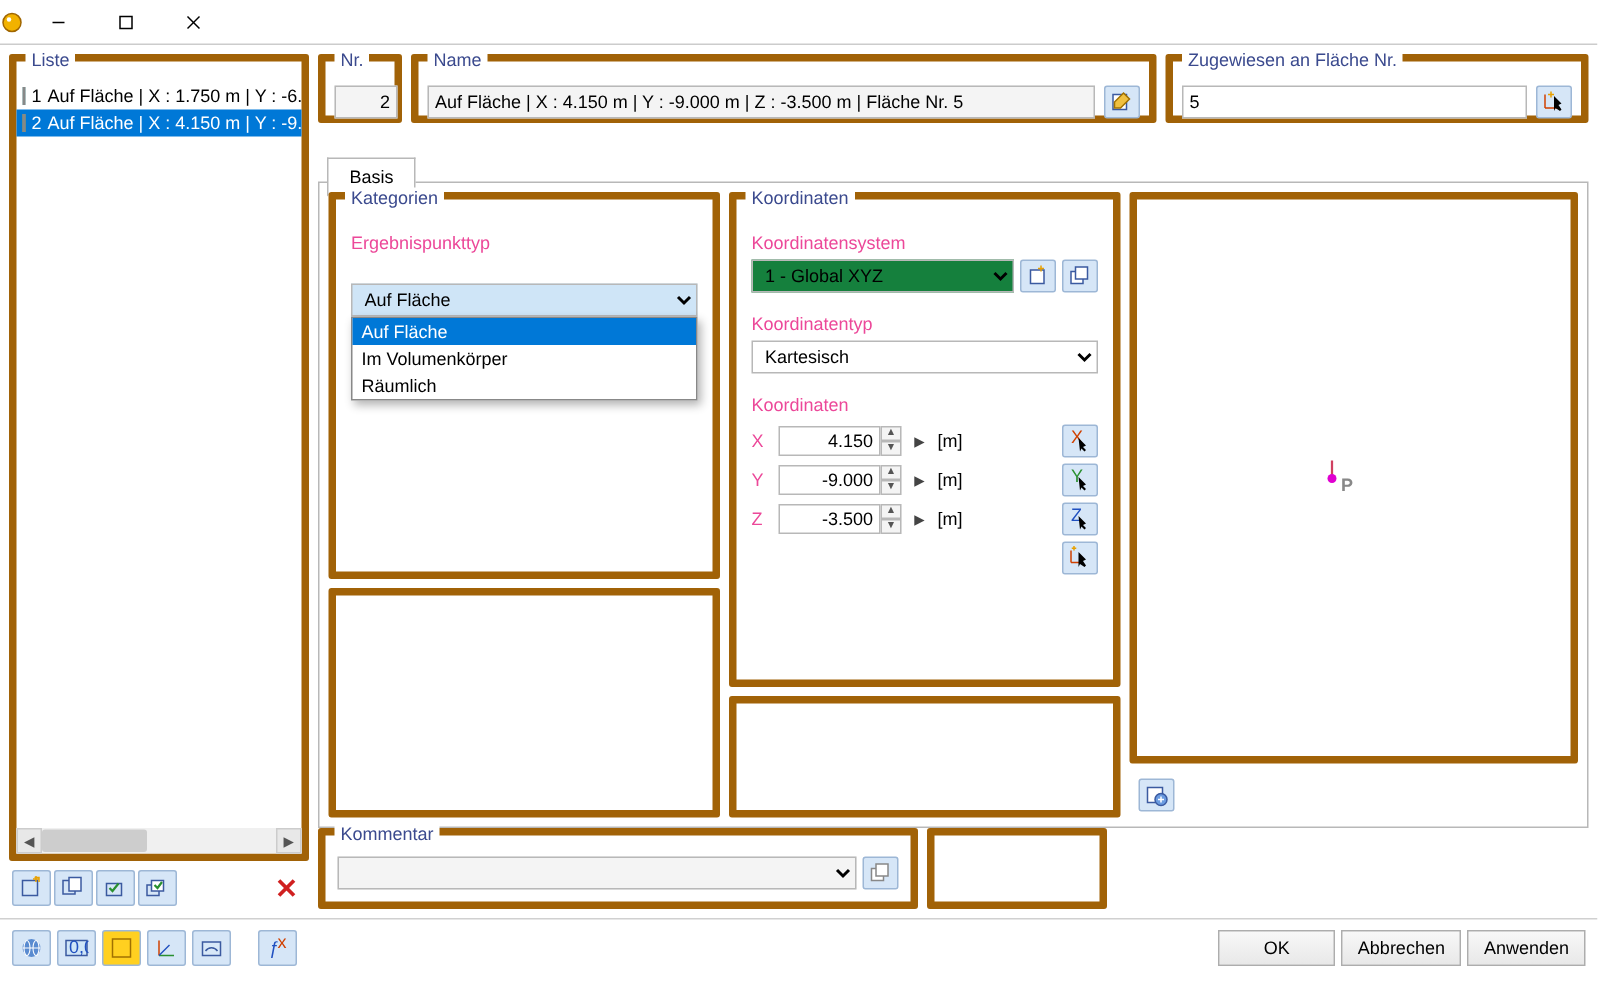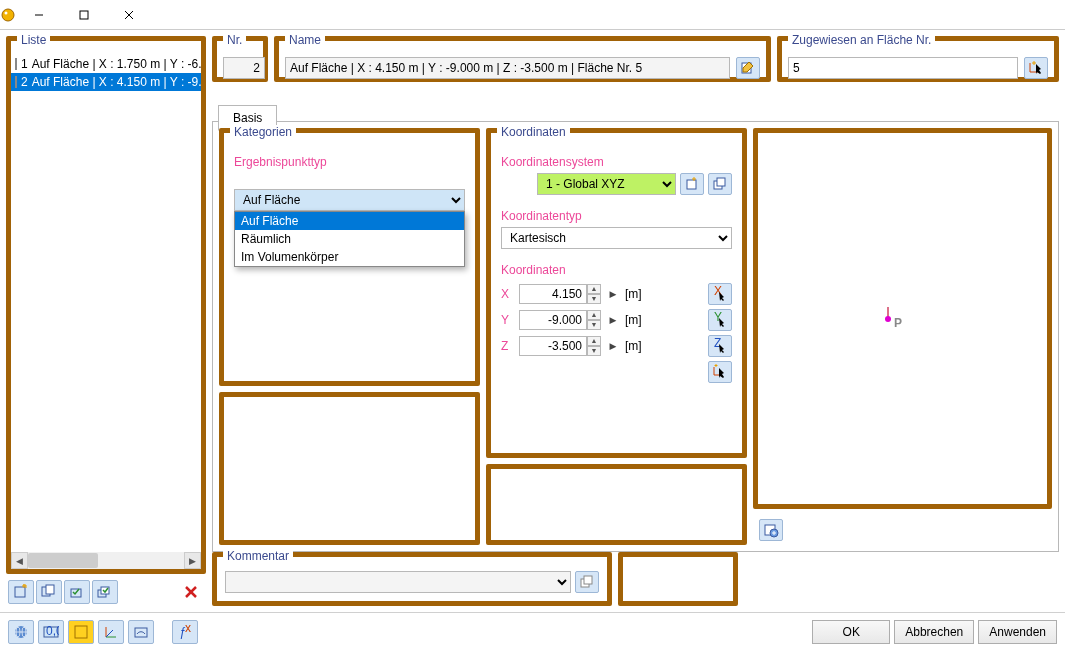--- a/index.html
+++ b/index.html
@@ -189,34 +189,34 @@
       <div class="colA">
         <div class="panel katpanel" style="padding:12px 10px 10px 10px;">
           <span class="panel-title">Kategorien</span>
           <div class="lbl" style="margin-top:10px">Ergebnispunkttyp</div>
           <div style="position:relative; margin-top:20px;">
             <select class="sel" style="width:100%; background:#cfe5f7;">
               <option>Auf Fläche</option>
             </select>
             <div class="dropdown" style="left:0; right:0; top:22px;">
               <div class="ddrow sel">Auf Fläche</div>
+              <div class="ddrow">Im Volumenkörper</div>
               <div class="ddrow">Räumlich</div>
-              <div class="ddrow">Im Volumenkörper</div>
             </div>
           </div>
         </div>
         <div class="panel emptypanel"></div>
       </div>
 
       <div class="colB">
         <div class="panel koordpanel" style="padding:12px 10px 10px 10px;">
           <span class="panel-title">Koordinaten</span>
           <div class="lbl" style="margin-top:10px">Koordinatensystem</div>
           <div style="display:flex; gap:4px; margin-top:4px; align-items:center;">
-            <select class="sel" style="flex:1; background:#bef264;margin-left:36px;"><option>1 - Global XYZ</option></select>
+            <select class="sel" style="flex:1; background:#15803d;"><option>1 - Global XYZ</option></select>
             <div class="iconbtn">
                 <svg class="icon16" viewBox="0 0 16 16">
                   <rect x="3" y="4" width="9" height="9" fill="#fff" stroke="#3b5aa0"></rect>
                   <path d="M10 1l0 4 M8 3l4 0" stroke="#e8a000"></path>
                 </svg>
               </div>
             <div class="iconbtn">
                 <svg class="icon16" viewBox="0 0 16 16">
                   <rect x="2" y="5" width="8" height="8" fill="#fff" stroke="#3b5aa0"></rect>
                   <rect x="5" y="2" width="8" height="8" fill="#fff" stroke="#3b5aa0"></rect>

